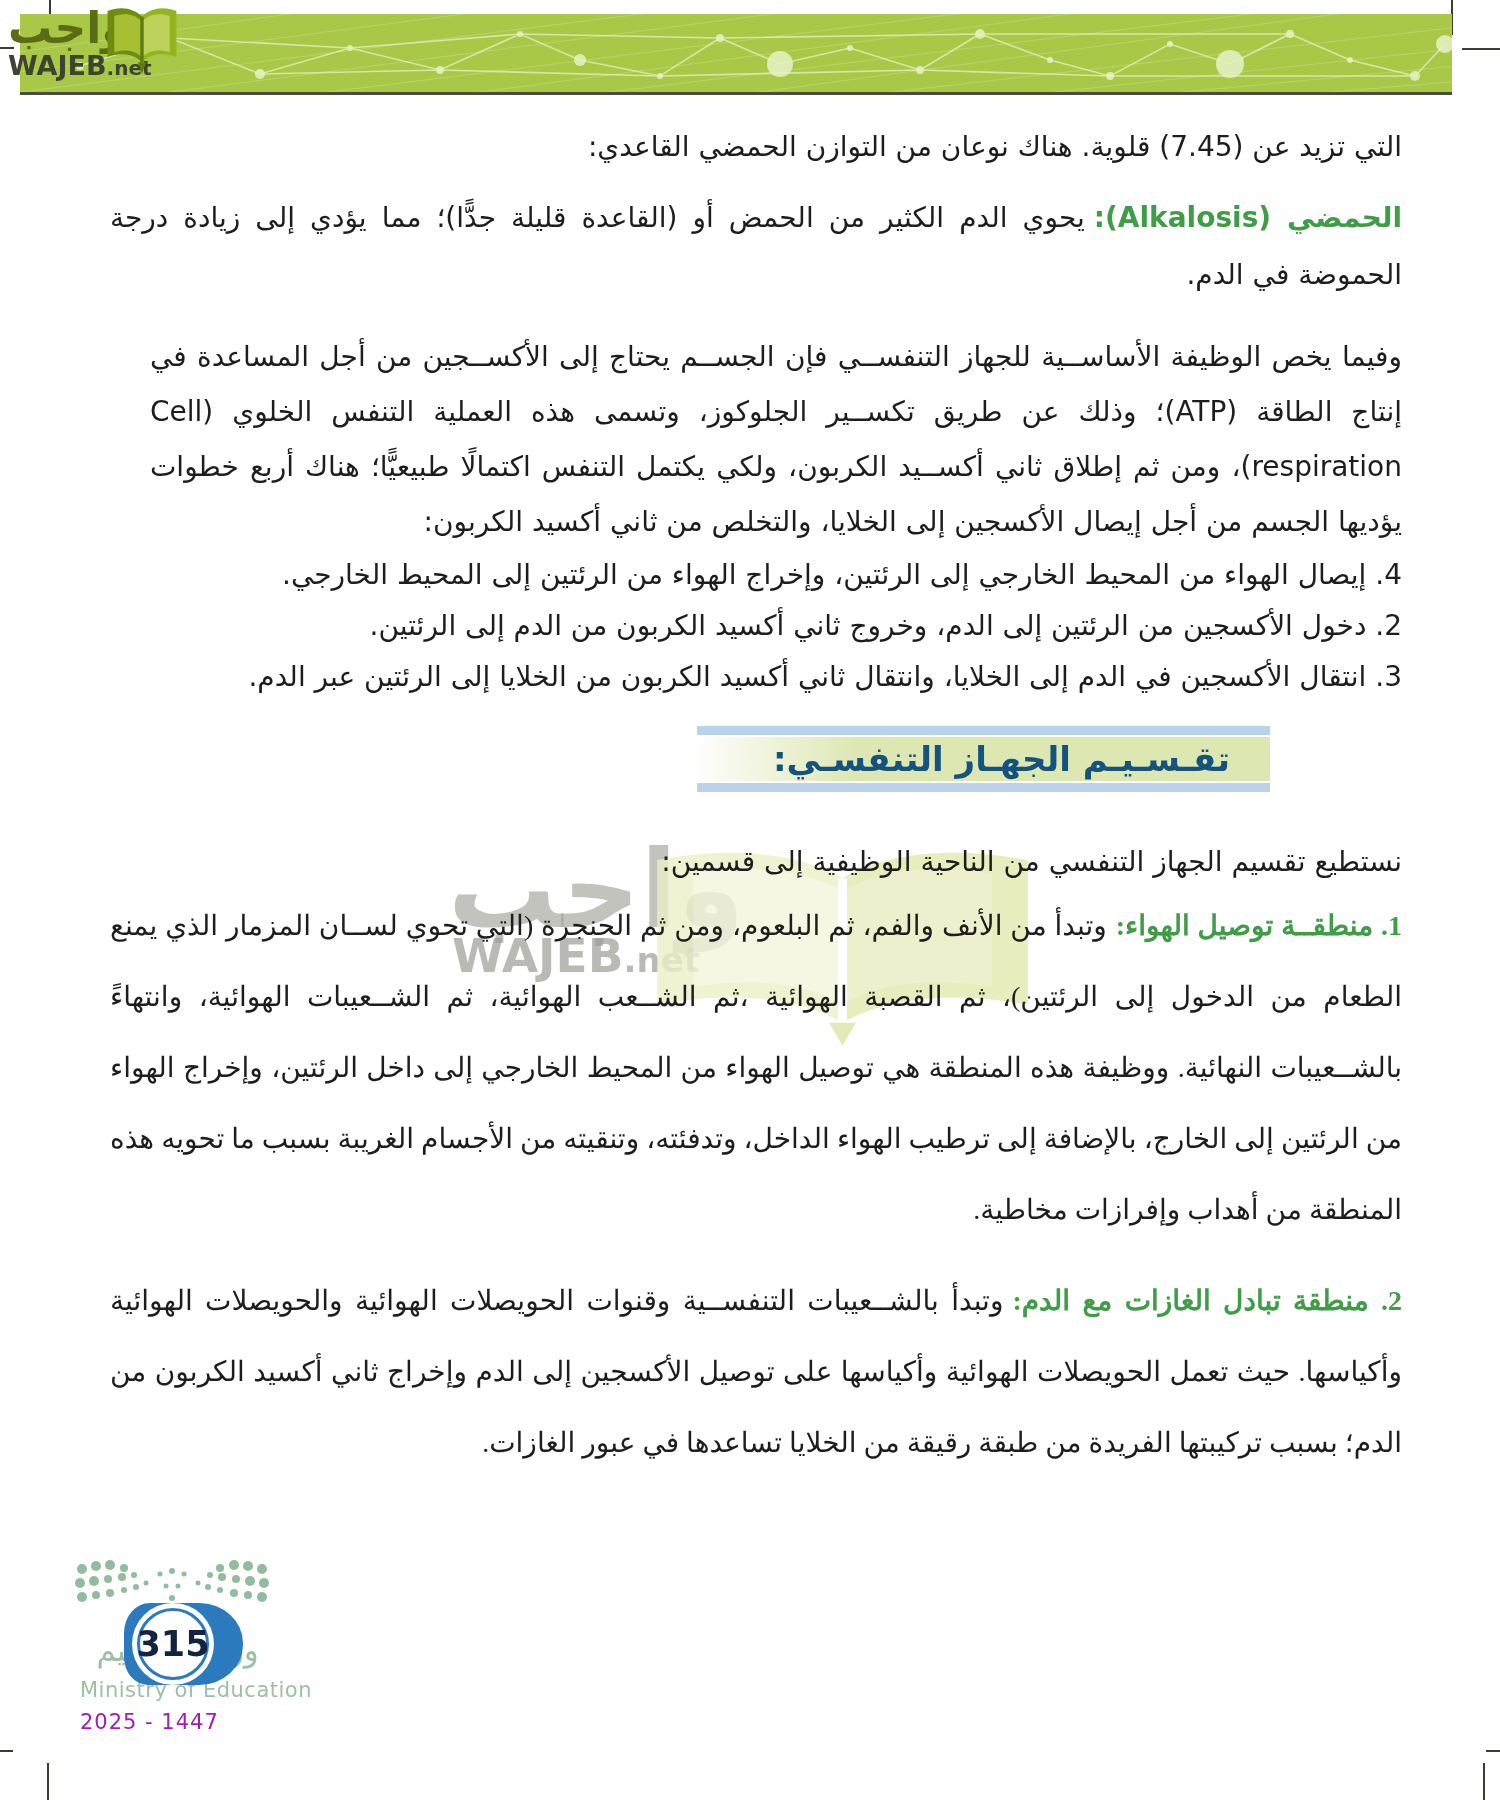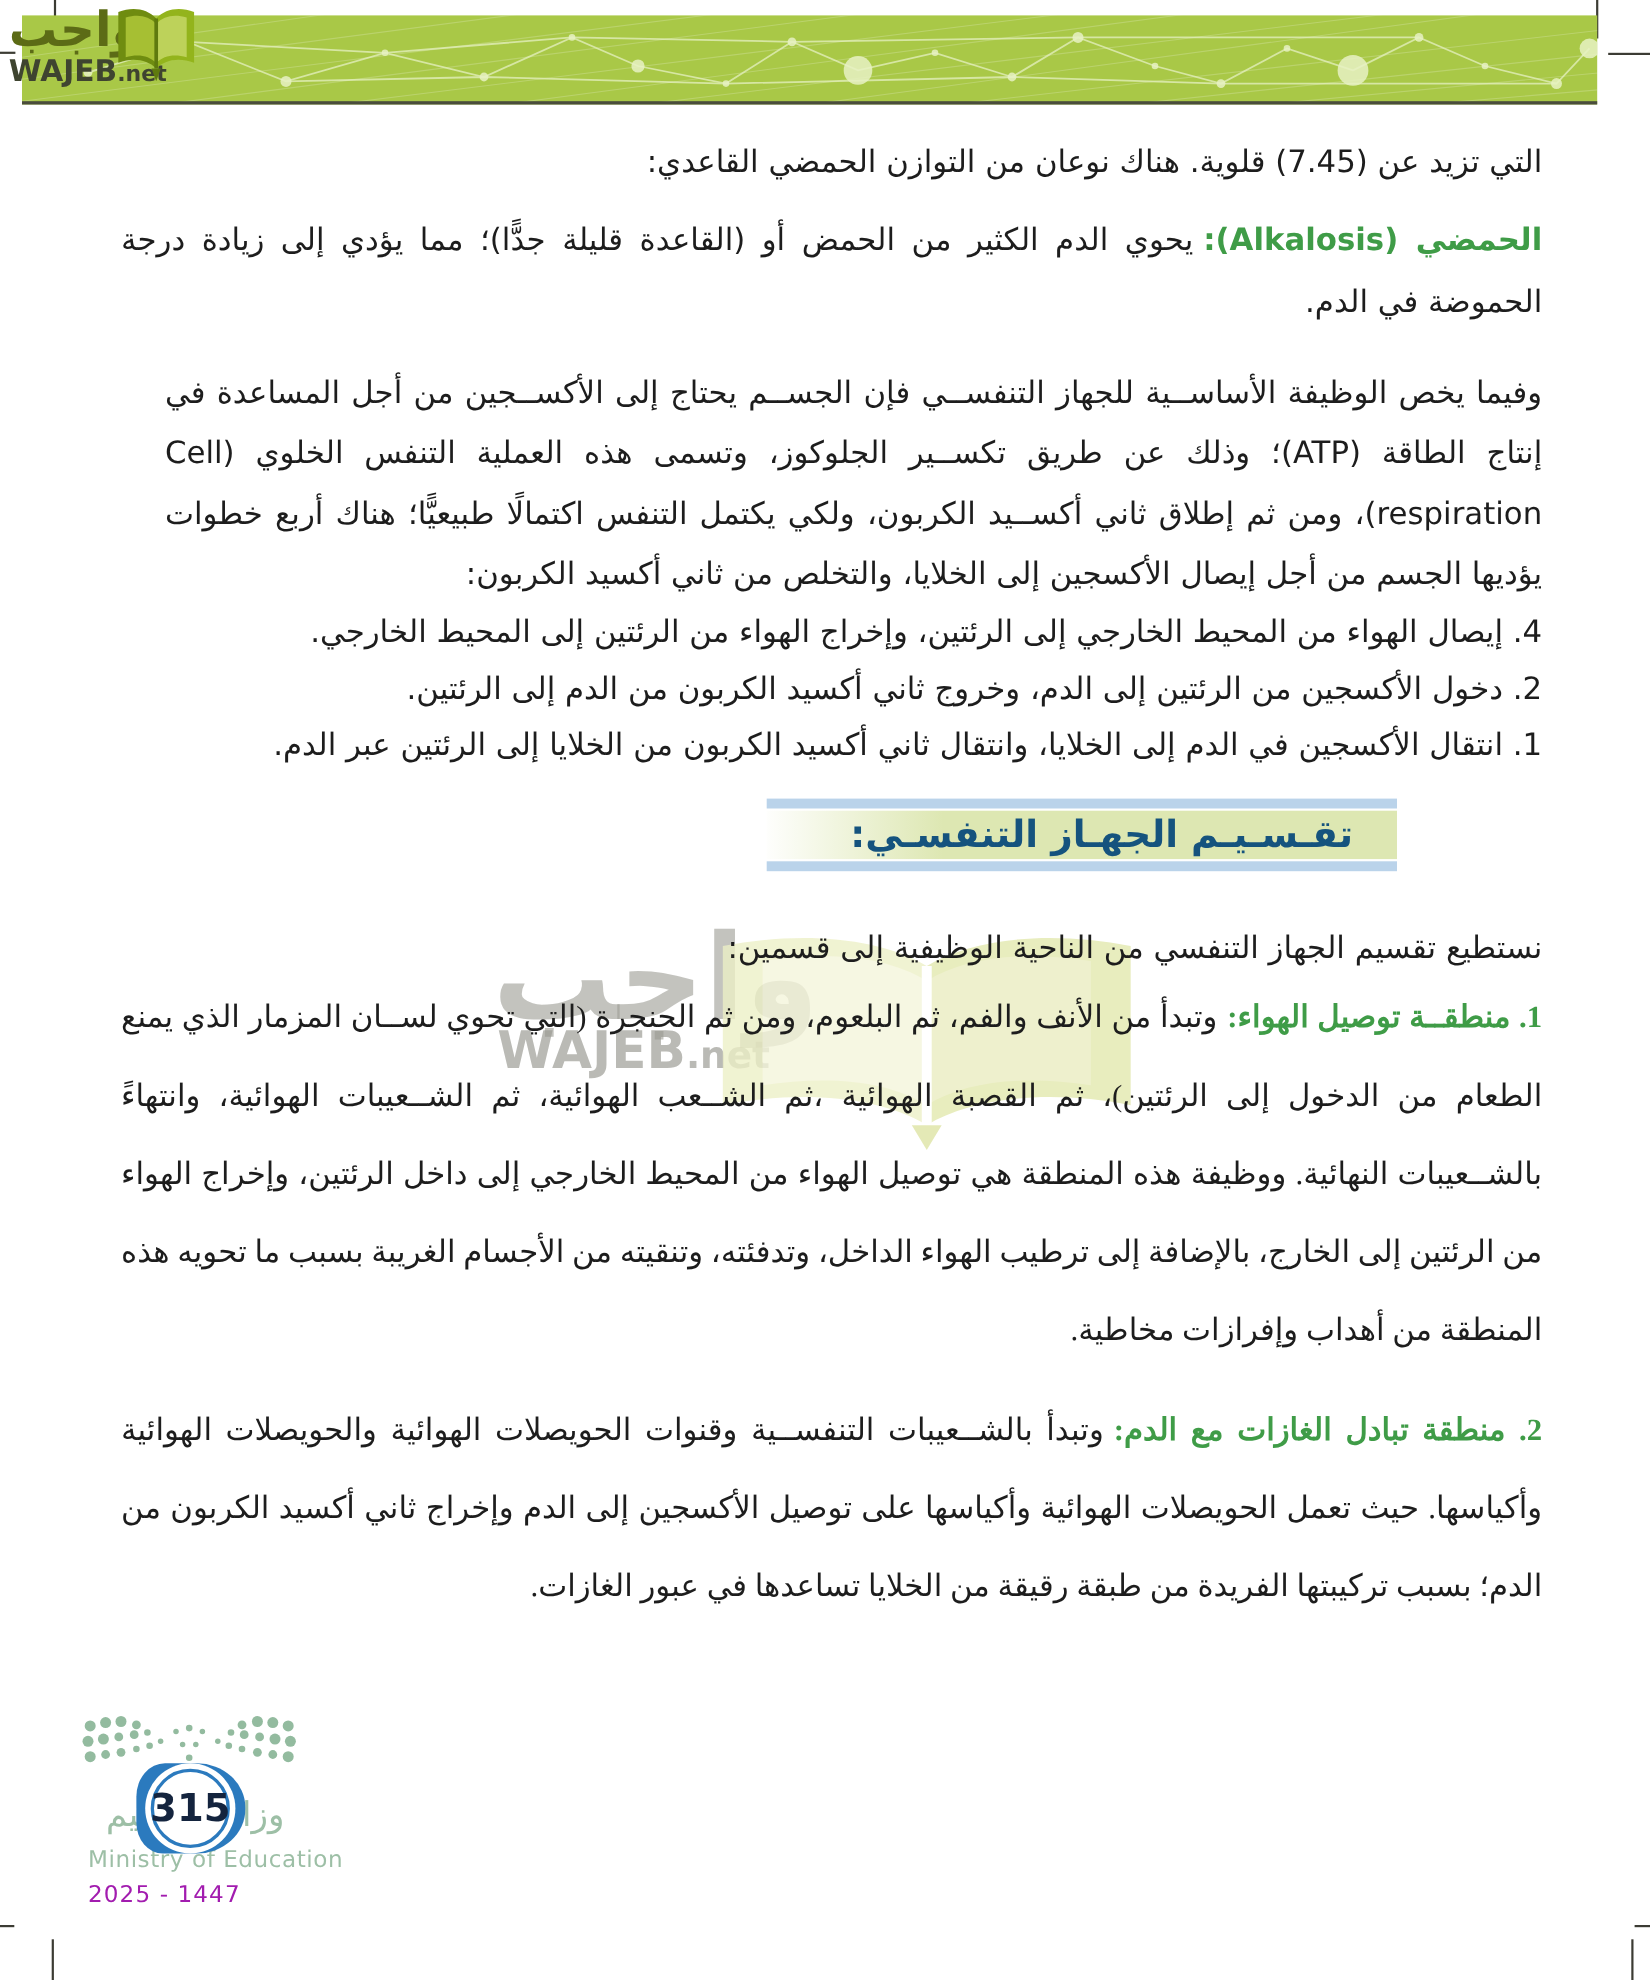--- a/index.html
+++ b/index.html
@@ -149,21 +149,21 @@
     <div class="p lh57 m14">
       <span class="lead">الحمضي (Alkalosis):</span><span>يحوي الدم الكثير من الحمض أو (القاعدة قليلة جدًّا)؛ مما يؤدي إلى زيادة درجة الحموضة في الدم.</span>
     </div>
 
 
     <div class="p lh55 m26">وفيما يخص الوظيفة الأساســية للجهاز التنفســي فإن الجســم يحتاج إلى الأكســجين من أجل المساعدة في إنتاج الطاقة (ATP)؛ وذلك عن طريق تكســير الجلوكوز، وتسمى هذه العملية التنفس الخلوي (Cell respiration)، ومن ثم إطلاق ثاني أكســيد الكربون، ولكي يكتمل التنفس اكتمالًا طبيعيًّا؛ هناك أربع خطوات يؤديها الجسم من أجل إيصال الأكسجين إلى الخلايا، والتخلص من ثاني أكسيد الكربون:</div>
 
     <div>
       <div class="lh51">4. إيصال الهواء من المحيط الخارجي إلى الرئتين، وإخراج الهواء من الرئتين إلى المحيط الخارجي.</div>
       <div class="lh51">2. دخول الأكسجين من الرئتين إلى الدم، وخروج ثاني أكسيد الكربون من الدم إلى الرئتين.</div>
-      <div class="lh51">1. انتقال الأكسجين في الدم إلى الخلايا، وانتقال ثاني أكسيد الكربون من الخلايا إلى الرئتين عبر الدم.</div>
+      <div class="lh51">3. انتقال الأكسجين في الدم إلى الخلايا، وانتقال ثاني أكسيد الكربون من الخلايا إلى الرئتين عبر الدم.</div>
     </div>
 
     <div class="hbar">
       <div class="hstrip top"></div>
       <div class="hfill"></div>
       <div class="htext">تقـسـيـم الجهـاز التنفسـي:</div>
       <div class="hstrip bot"></div>
     </div>
 
     <div class="lh57 p5">نستطيع تقسيم الجهاز التنفسي من الناحية الوظيفية إلى قسمين:</div>
@@ -216,21 +216,21 @@
           <circle cx="112" cy="14" r="2.5"></circle>
         <circle cx="94" cy="26" r="2.5"></circle>
           <circle cx="106" cy="26" r="2.5"></circle>
           <circle cx="100" cy="38" r="3"></circle>
         <circle cx="96" cy="50" r="2.5"></circle>
           <circle cx="104" cy="50" r="2.5"></circle>
       </g>
     </svg>
   </div>
   <div class="foot moe-ar" style="position:absolute;">وزارة التعليم</div>
-  <div class="foot badge" style="position:absolute;">
+  <div class="foot badge" style="position:absolute;padding-left:20px;">
     <div class="badge-circle">
       <span class="badge-num">315</span>
     </div>
   </div>
   <div class="foot moe-en" style="position:absolute;">Ministry of Education</div>
   <div class="foot moe-yr" style="position:absolute;">2025 - 1447</div>
 
 </div>
 
 </body></html>

